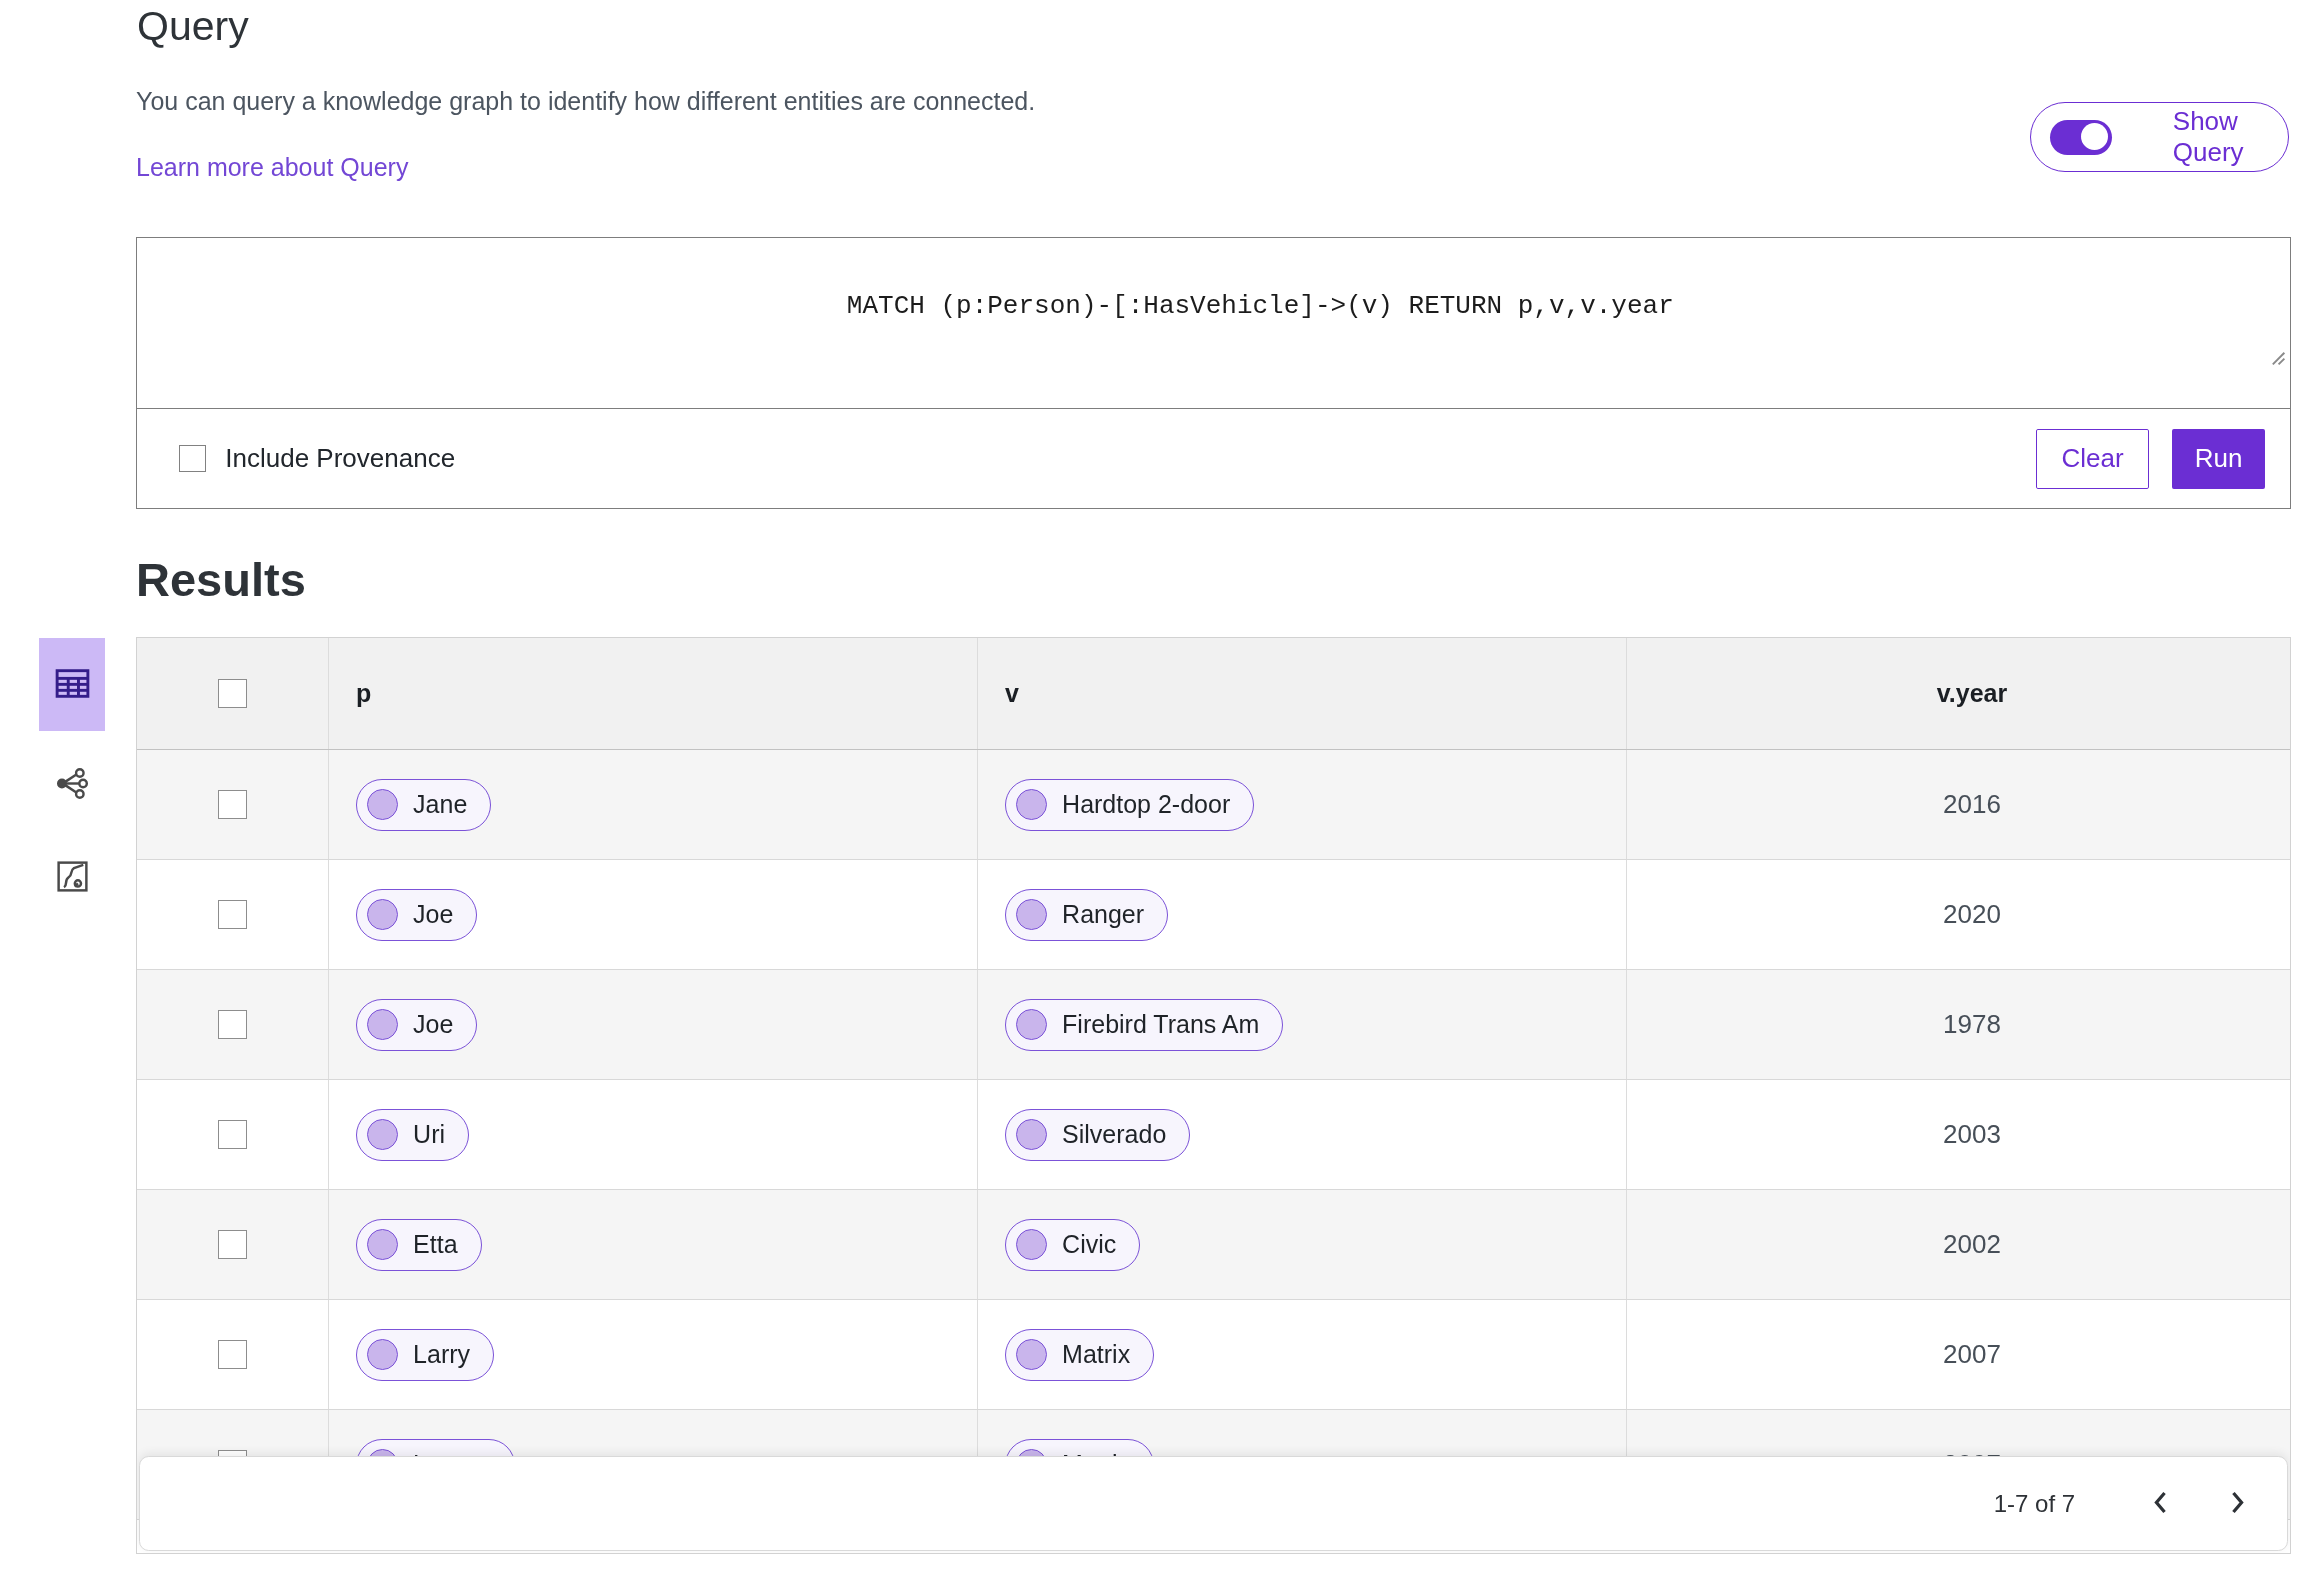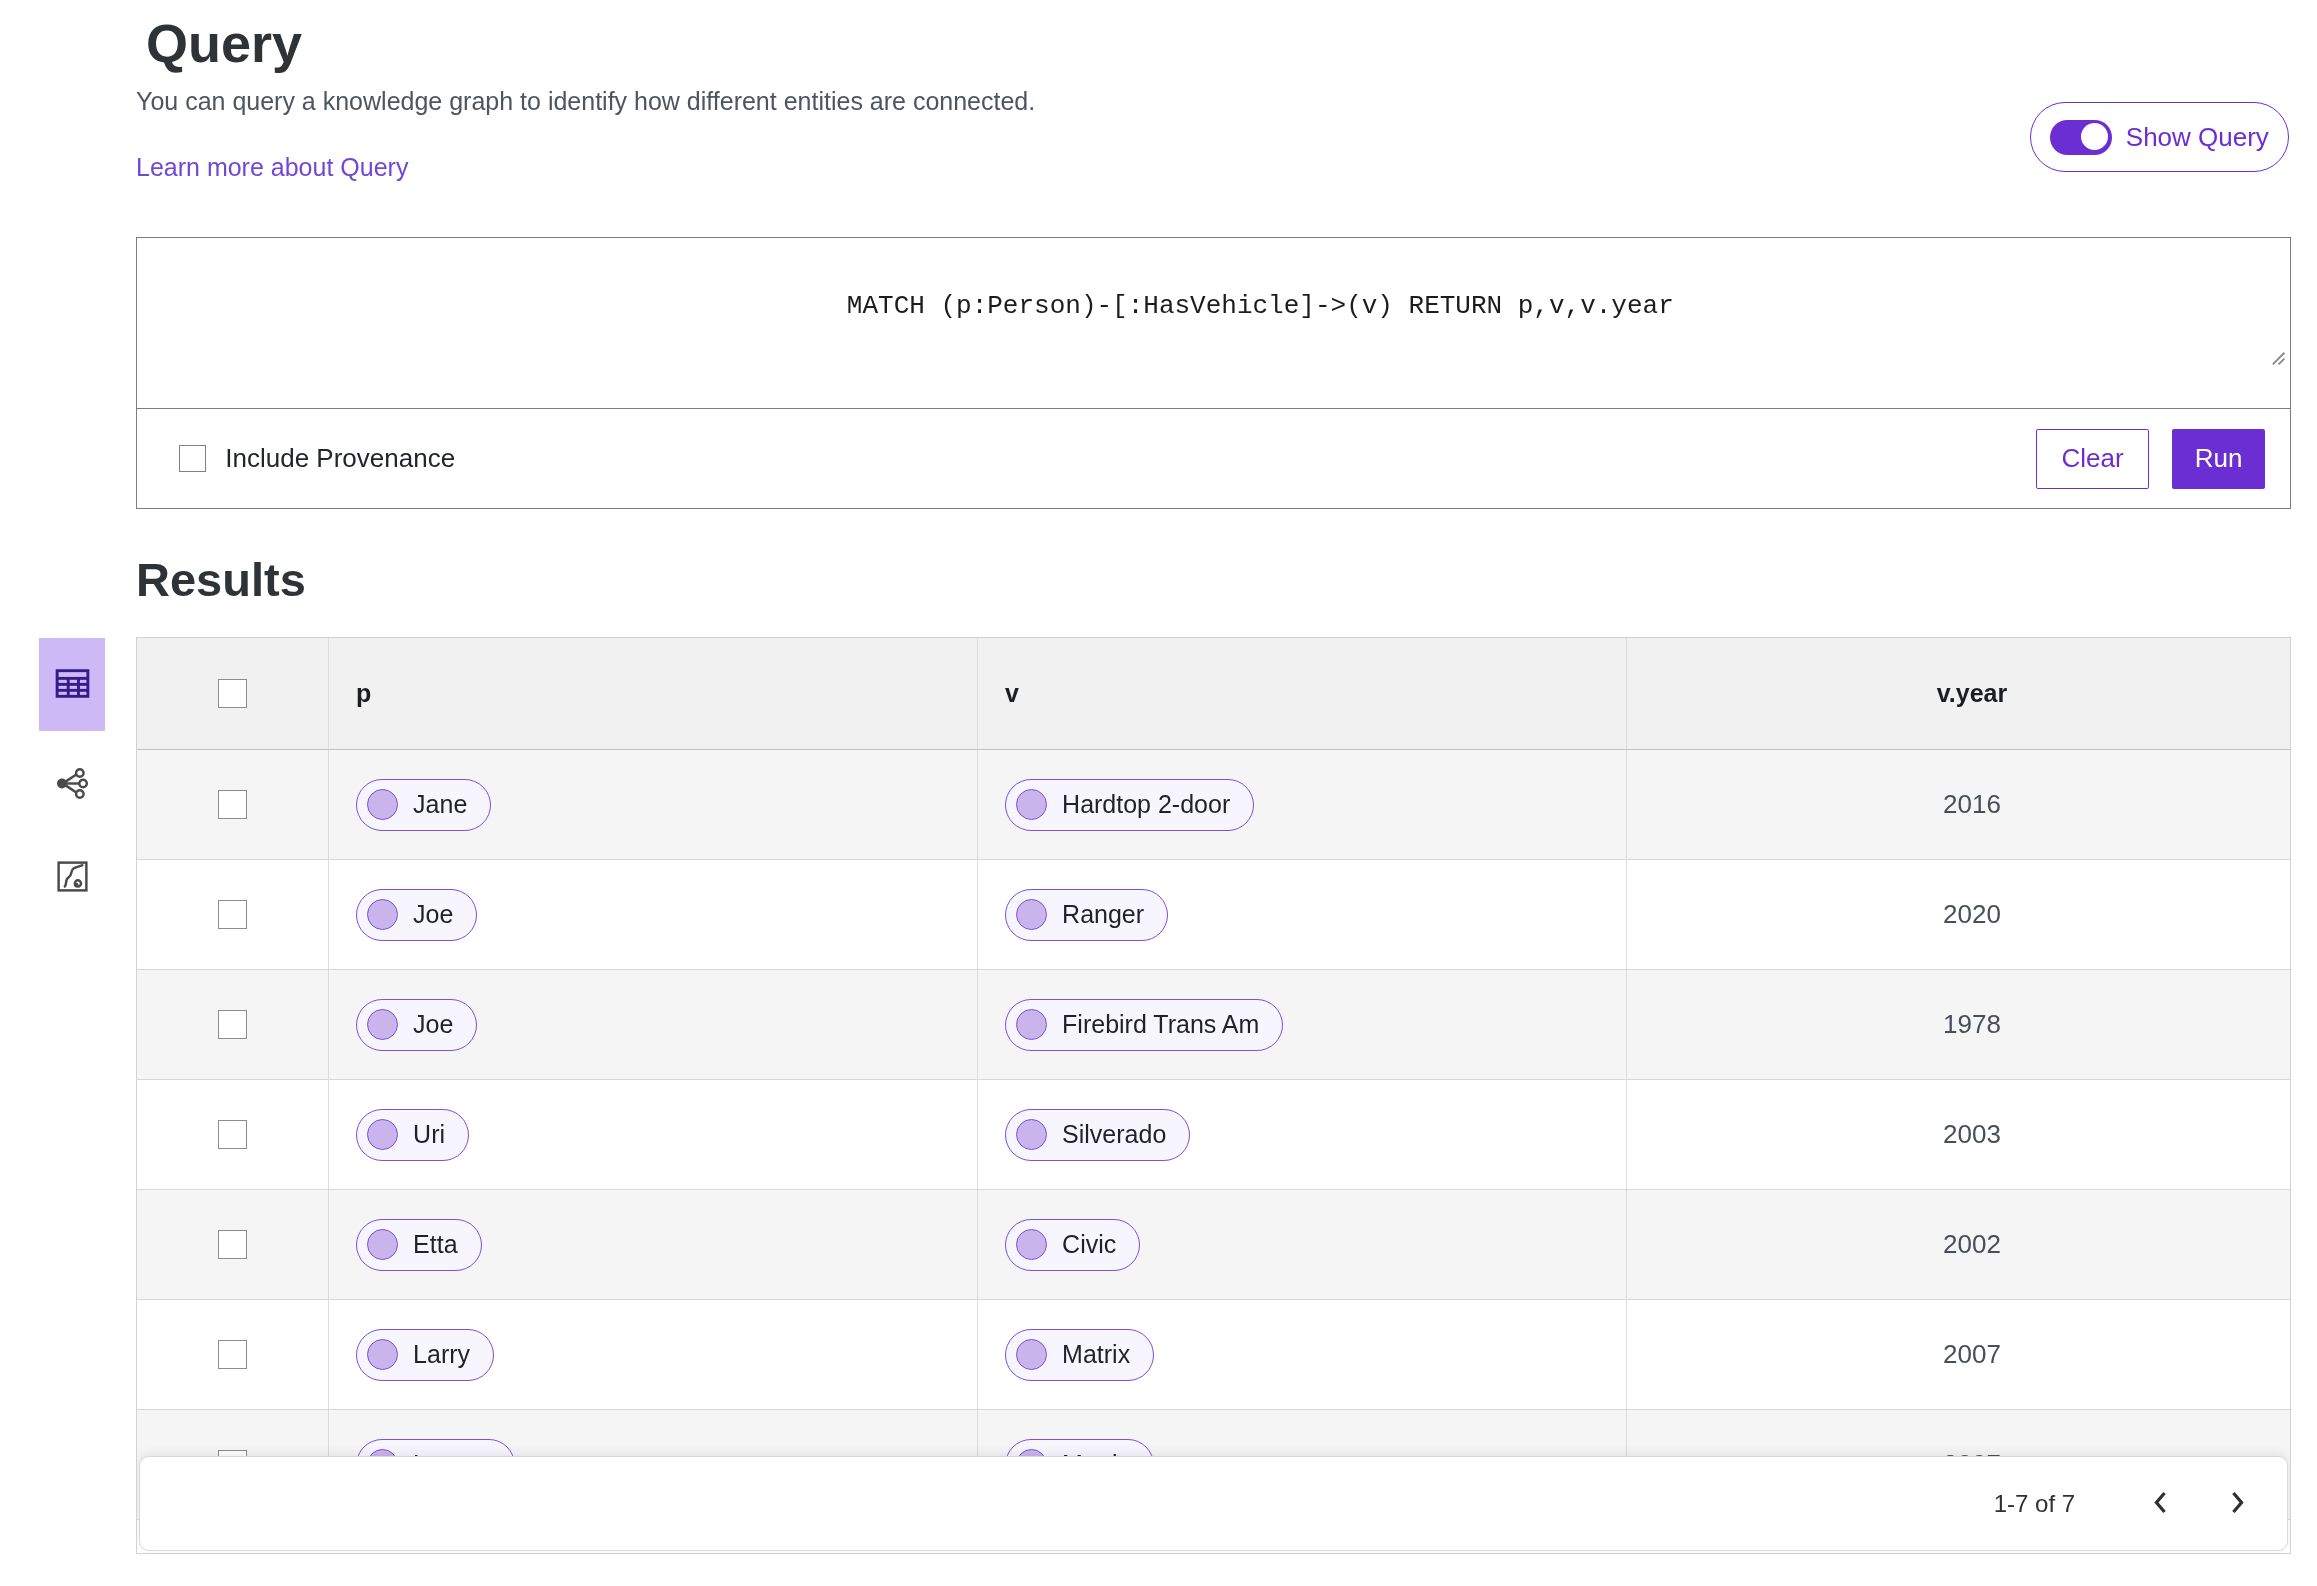--- a/index.html
+++ b/index.html
@@ -10,21 +10,21 @@
     height: 1586px;
     background: #fff;
     font-family: "Liberation Sans", sans-serif;
     color: #31363c;
     overflow: hidden;
   }
 
   
   .page-title {
     position: absolute; left: 136px; top: 1.9px;
-    margin: 10px; font-size: 54px; font-weight: 700; color: #2e3338;
+    margin: 1px; font-size: 41px; font-weight: 400; color: #2e3338;
   }
   .page-desc {
     position: absolute; left: 136px; top: 87px;
     margin: 0; font-size: 25px; color: #4c5560;
   }
   .learn-link {
     position: absolute; left: 136px; top: 153px;
     font-size: 25px; color: var(--link); text-decoration: none; cursor: pointer;
   }
 
@@ -38,21 +38,21 @@
     padding-left: 19.3px; cursor: pointer;
   }
   .switch-track {
     position: relative; width: 62px; height: 35px;
     background: var(--accent); border-radius: 17.4px; flex: none;
   }
   .switch-knob {
     position: absolute; right: 3.9px; top: 3.9px;
     width: 27px; height: 27px; border-radius: 50%; background: #fff;
   }
-  .toggle-label { font-size: 26px; color: var(--accent); }
+  .toggle-label { font-size: 26px; color: var(--accent); margin-left: 47px; }
 
   
   .query-box {
     position: absolute; left: 136px; top: 237px;
     width: 2155px; height: 272px;
     border: 1px solid #7d7d7d; background: #fff;
     display: flex; flex-direction: column;
   }
   .query-editor {
     position: relative; height: 171px;

